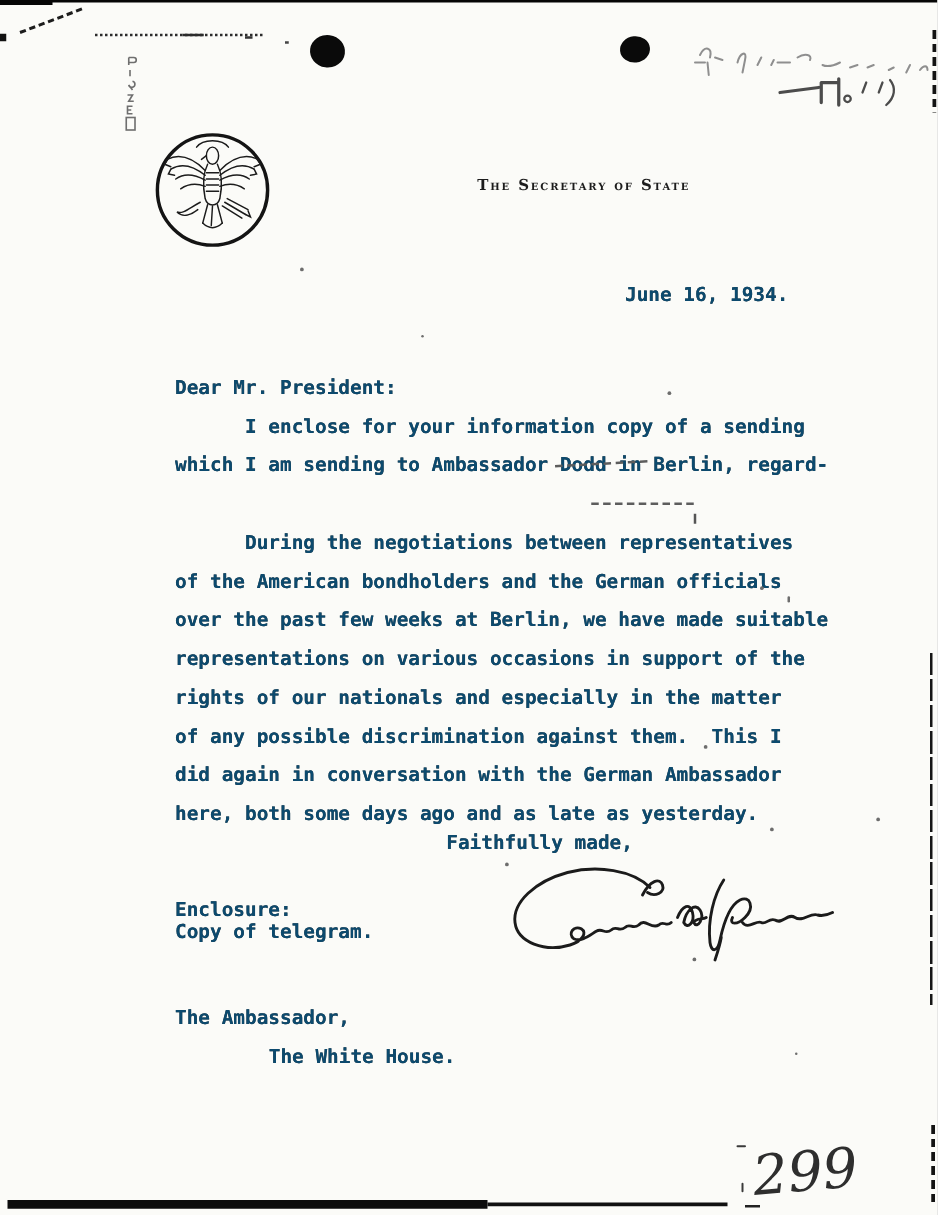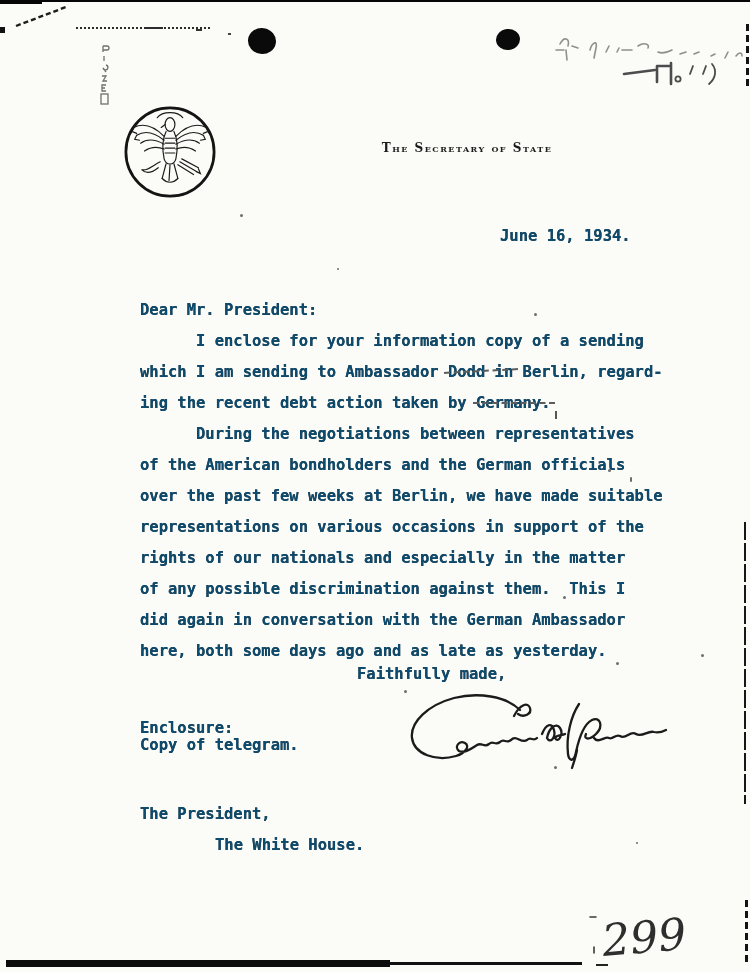--- a/index.html
+++ b/index.html
@@ -114,21 +114,20 @@
   </svg>
 
   <div class="lh-title">The Secretary of State</div>
 
   <div class="typed" style="left:500px;top:227px;">June 16, 1934.</div>
 
   <div class="typed" style="left:140px;top:301px;">Dear Mr. President:</div>
 
   <div class="typed" style="left:140px;top:332px;">      I enclose for your information copy of a sending</div>
   <div class="typed" style="left:140px;top:363px;">which I am sending to Ambassador Dodd in Berlin, regard-</div>
-  <div class="typed" style="left:140px;top:394px;">ing the recent debt action taken by Germany.</div>
   <div class="pencil-line" style="left:444px;top:370px;width:74px;transform:rotate(-3deg);"></div>
   <div class="pencil-line" style="left:473px;top:402px;width:82px;"></div>
   <div class="artifact" style="left:555px;top:411px;width:2px;height:8px;background:#555;"></div>
 
   <div class="typed" style="left:140px;top:425px;">      During the negotiations between representatives</div>
   <div class="typed" style="left:140px;top:456px;">of the American bondholders and the German officials</div>
   <div class="typed" style="left:140px;top:487px;">over the past few weeks at Berlin, we have made suitable</div>
   <div class="typed" style="left:140px;top:518px;">representations on various occasions in support of the</div>
   <div class="typed" style="left:140px;top:549px;">rights of our nationals and especially in the matter</div>
   <div class="typed" style="left:140px;top:580px;">of any possible discrimination against them.  This I</div>
@@ -146,21 +145,21 @@
       <path d="M140,44 C144,34 150,32 152,40 C154,48 148,54 145,48 C147,38 154,32 158,38 C162,44 156,54 153,48 C155,44 160,46 163,44"></path>
       <path d="M177,14 C169,26 164,46 166,64 C167,72 172,72 174,62 C177,48 182,34 190,30 C198,26 202,36 194,44 C188,50 181,50 184,44"></path>
       <path d="M170,78 C172,72 174,66 175,60"></path>
       <path d="M192,48 C196,54 203,46 207,48 C211,50 213,44 218,46 C224,50 228,40 234,44 C240,48 246,40 252,42 C256,43 260,42 264,40"></path>
     </g>
   </svg>
 
   <div class="typed" style="left:140px;top:719px;text-align:center;">Enclosure:</div>
   <div class="typed" style="left:140px;top:736px;">Copy of telegram.</div>
 
-  <div class="typed" style="left:140px;top:805px;">The President,</div>
+  <div class="typed" style="left:140px;top:805px;">The Ambassador,</div>
   <div class="typed" style="left:215px;top:836px;">The White House.</div>
 
   <svg class="artifact" style="left:582px;top:903px;" width="112" height="66" viewBox="0 0 112 66">
     <path d="M8,14 h6 M12,44 v6" stroke="#3a3a3a" stroke-width="1.6" fill="none" stroke-linecap="round"></path>
     <text x="20" y="50" font-family="DejaVu Serif, serif" font-style="italic" font-size="44" fill="#2e2e2e" transform="rotate(-5 56 33)">299</text>
   </svg>
 
   <div class="speck" style="left:534px;top:313px;"></div>
   <div class="speck" style="left:608px;top:469px;"></div>
   <div class="speck" style="left:630px;top:477px;width:2px;height:5px;border-radius:1px;"></div>

